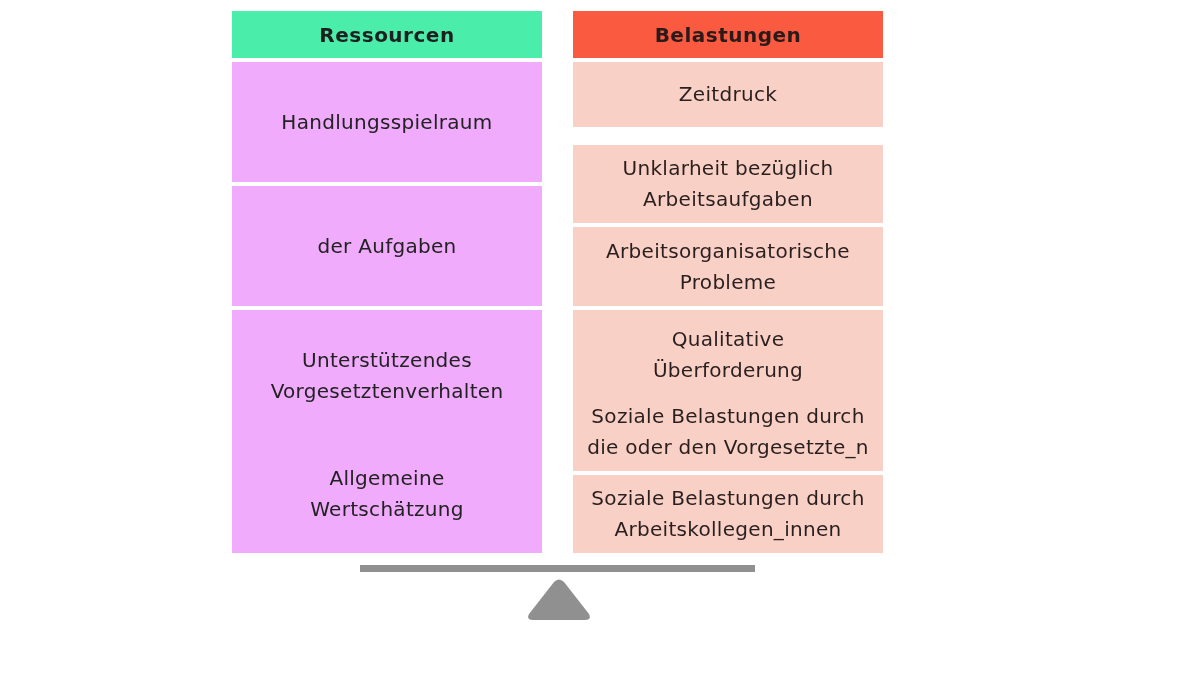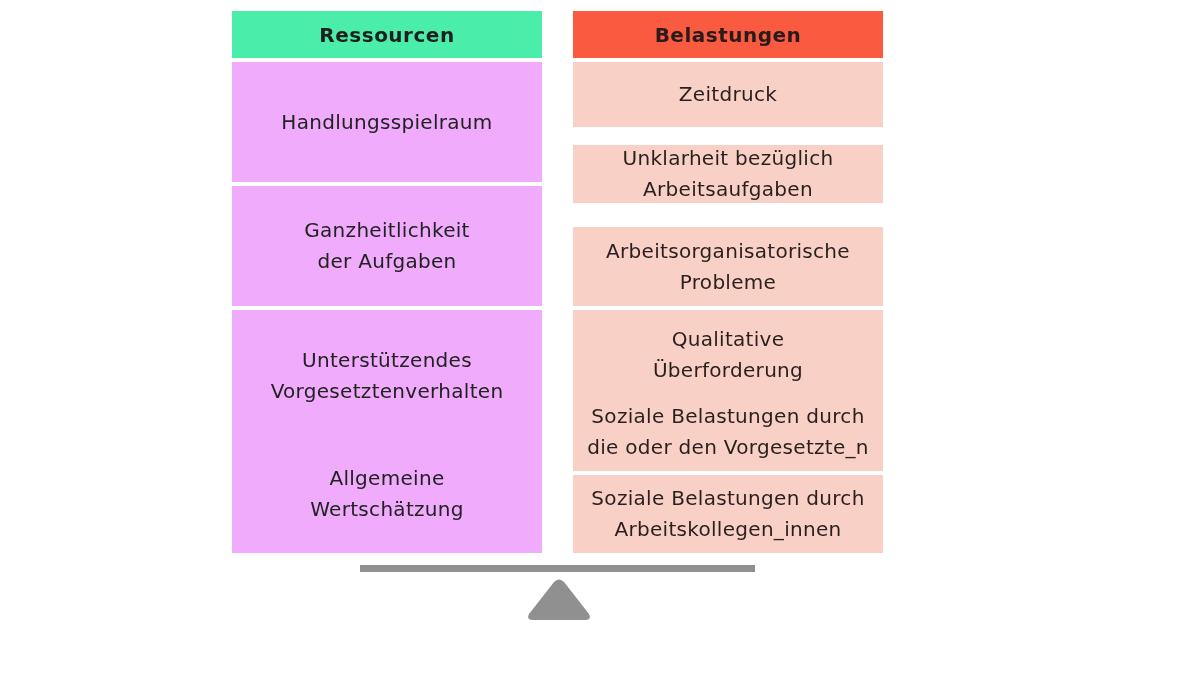--- a/index.html
+++ b/index.html
@@ -21,21 +21,20 @@
 
 <div class="col left">
   <div class="hdr">Ressourcen</div>
   <div class="cell" style="top:51px;height:120px;">
     <div>
         <div>Handlungsspielraum</div>
       </div>
   </div>
   <div class="cell" style="top:175px;height:120px;">
     <div>
-        <div>Ganzheitlichkeit</div>
         <div>der Aufgaben</div>
       </div>
   </div>
   <div class="cell" style="top:299px;height:132px;">
     <div>
         <div>Unterstützendes</div>
         <div>Vorgesetztenverhalten</div>
       </div>
   </div>
   <div class="cell" style="top:423px;height:119px;">
@@ -46,21 +45,21 @@
   </div>
 </div>
 
 <div class="col right">
   <div class="hdr">Belastungen</div>
   <div class="cell" style="top:51px;height:65px;">
     <div>
         <div>Zeitdruck</div>
       </div>
   </div>
-  <div class="cell" style="top:134px;height:58px;">
+  <div class="cell" style="top:134px;height:78px;">
     <div>
         <div>Unklarheit bezüglich</div>
         <div>Arbeitsaufgaben</div>
       </div>
   </div>
   <div class="cell" style="top:216px;height:79px;">
     <div>
         <div>Arbeitsorganisatorische</div>
         <div>Probleme</div>
       </div>

